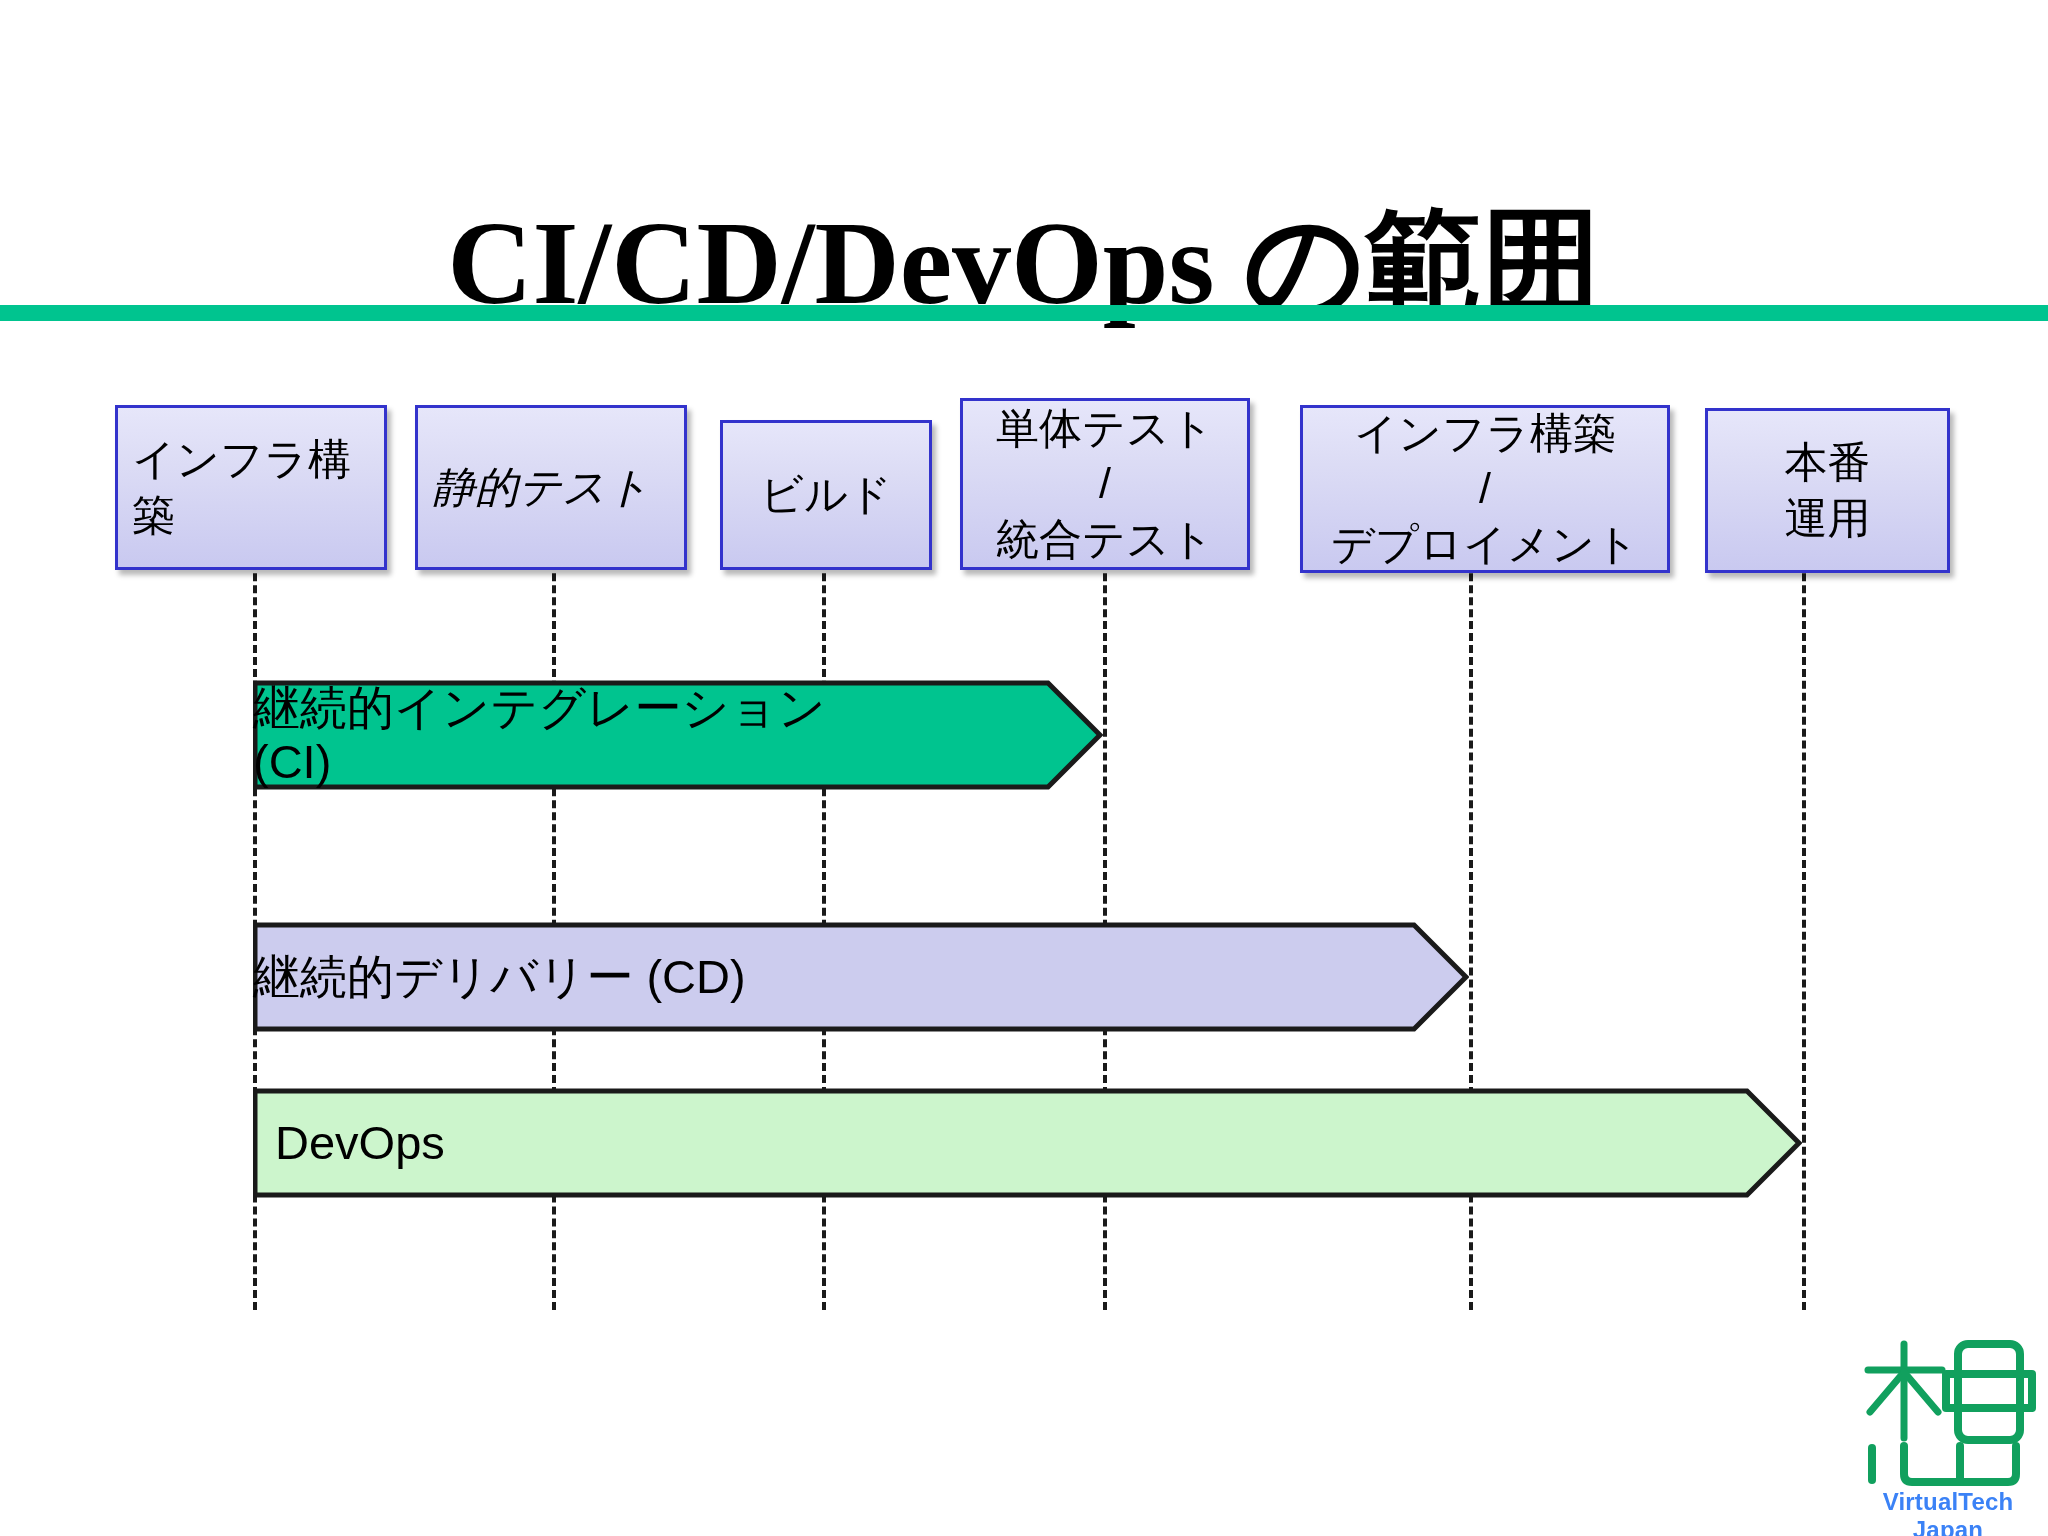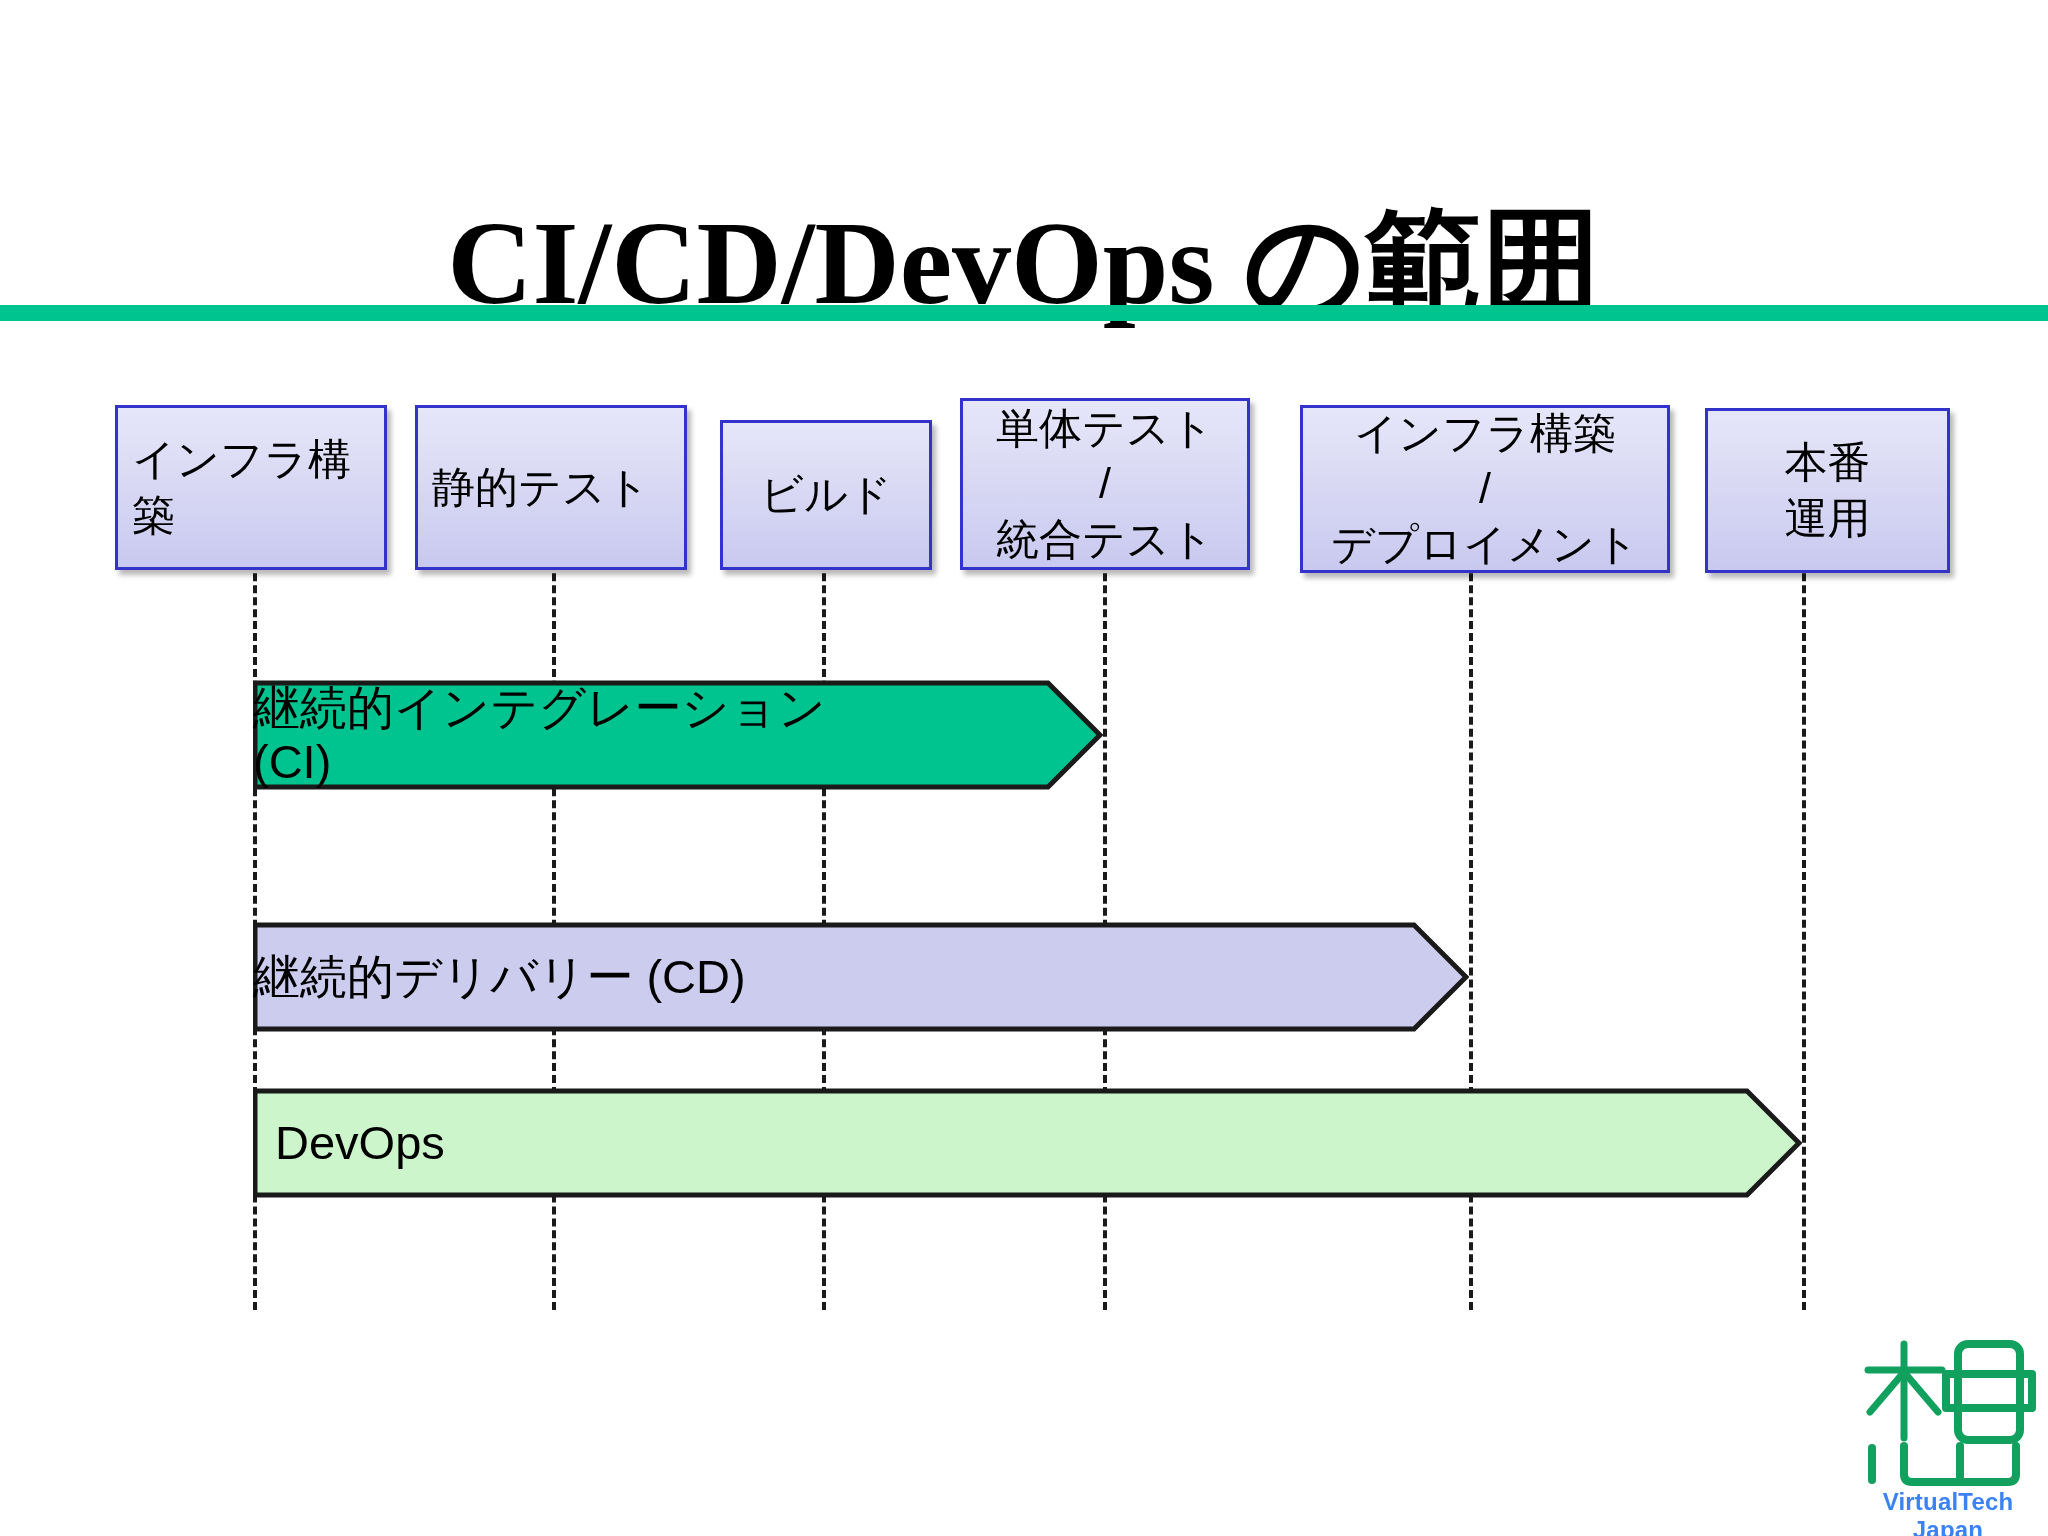--- a/index.html
+++ b/index.html
@@ -136,21 +136,21 @@
       <div class="guide" style="left: 822px;"></div>
       <div class="guide" style="left: 1103px;"></div>
       <div class="guide" style="left: 1469px;"></div>
       <div class="guide" style="left: 1802px;"></div>
     </div>
 
   <div id="stages">
       <div class="stage-box align-left" style="left: 115px; top: 405px; width: 272px; height: 165px;">
         <span class="stage-label">インフラ構築</span>
       </div>
-      <div class="stage-box align-left" style="left: 415px; top: 405px; width: 272px; height: 165px;">
+      <div class="stage-box align-left" style="left: 415px; top: 405px; width: 272px; height: 165px; font-style: italic;">
         <span class="stage-label">静的テスト</span>
       </div>
       <div class="stage-box" style="left: 720px; top: 420px; width: 212px; height: 150px;">
         <span class="stage-label">ビルド</span>
       </div>
       <div class="stage-box" style="left: 960px; top: 398px; width: 290px; height: 172px;">
         <span class="stage-label">単体テスト
 /
 統合テスト</span>
       </div>

